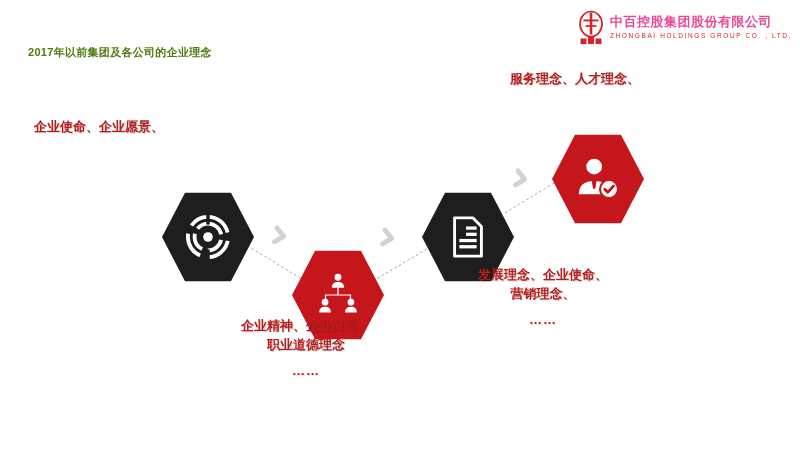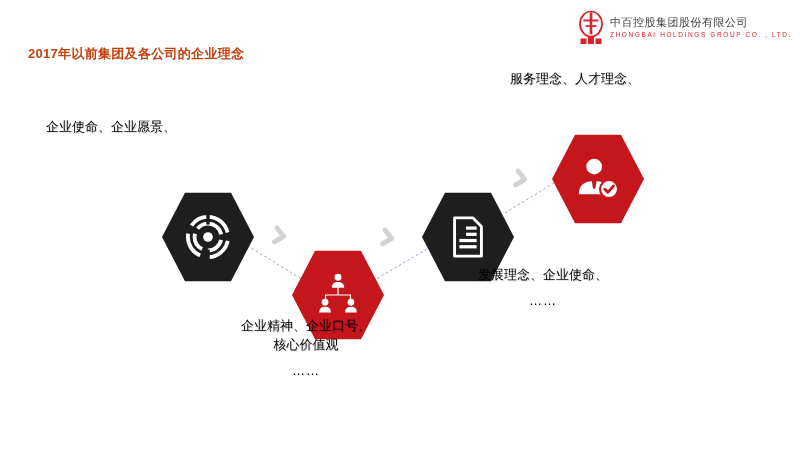--- a/index.html
+++ b/index.html
@@ -21,23 +21,23 @@
     width: 800px;
     height: 450px;
     background: #ffffff;
   }
 
   
   #page-title {
     position: absolute;
     left: 28px;
     top: 45px;
-    font-size: 13px;
+    font-size: 11px;
     font-weight: bold;
-    color: #c2410c;
+    color: #4d7c0f;
     letter-spacing: 0.3px;
     white-space: nowrap;
   }
 
   #brand-logo {
     position: absolute;
     right: 8px;
     top: 6px;
     display: flex;
     align-items: center;
@@ -48,23 +48,23 @@
     height: 36px;
     flex: none;
     margin-right: 4px;
   }
   #brand-text {
     display: flex;
     flex-direction: column;
     justify-content: center;
   }
   #brand-name-cn {
-    font-size: 11px;
-    font-weight: normal;
-    color: #404040;
+    font-size: 13px;
+    font-weight: bold;
+    color: #ec4899;
     letter-spacing: 0.5px;
     line-height: 1.15;
     white-space: nowrap;
   }
   #brand-name-en {
     font-size: 6.5px;
     color: #d8232a;
     letter-spacing: 1.6px;
     line-height: 1.3;
     margin-top: 2px;
@@ -106,37 +106,37 @@
     left: 50%;
     top: 50%;
     transform: translate(-50%, -50%);
     width: 46px;
     height: 46px;
   }
 
   
   .caption {
     position: absolute;
-    color: #000000;
+    color: #b91c1c;
     font-size: 13px;
-    font-weight: normal;
+    font-weight: bold;
     line-height: 1.45;
     text-align: center;
     white-space: nowrap;
     text-shadow: 1px 1px 1px rgba(0,0,0,0.16);
   }
   .caption .ln { display: block; }
   .caption .ell {
     display: block;
     margin-top: 7px;
     letter-spacing: 1px;
     font-size: 13px;
   }
 
-  #caption-mission   { left: 46px;  top: 118px; }
+  #caption-mission   { left: 34px;  top: 118px; }
   #caption-spirit    { left: 222px; top: 317px; margin-left: 19px; }
   #caption-develop   { left: 478px; top: 266px; }
   #caption-service   { left: 510px; top: 70px;  }
 </style>
 </head>
 <body>
 
 <div id="slide">
 
   <div id="page-title">2017年以前集团及各公司的企业理念</div>
@@ -242,26 +242,27 @@
         <path d="M31 34.6 l3.2 3.3 l6 -6.6" fill="none" stroke="#c5161c" stroke-width="2.9" stroke-linecap="round" stroke-linejoin="round"></path>
       </svg>
     </div>
 
     <div class="caption" id="caption-mission">
       <span class="ln">企业使命、企业愿景、</span>
     </div>
 
     <div class="caption" id="caption-spirit">
       <span class="ln">企业精神、企业口号、</span>
-      <span class="ln">核心价值观</span>
+      <span class="ln">职业道德理念</span>
       <span class="ell">……</span>
     </div>
 
     <div class="caption" id="caption-develop">
       <span class="ln">发展理念、企业使命、</span>
+      <span class="ln">营销理念、</span>
       <span class="ell">……</span>
     </div>
 
     <div class="caption" id="caption-service">
       <span class="ln">服务理念、人才理念、</span>
     </div>
 
   </div>
 </div>
 

